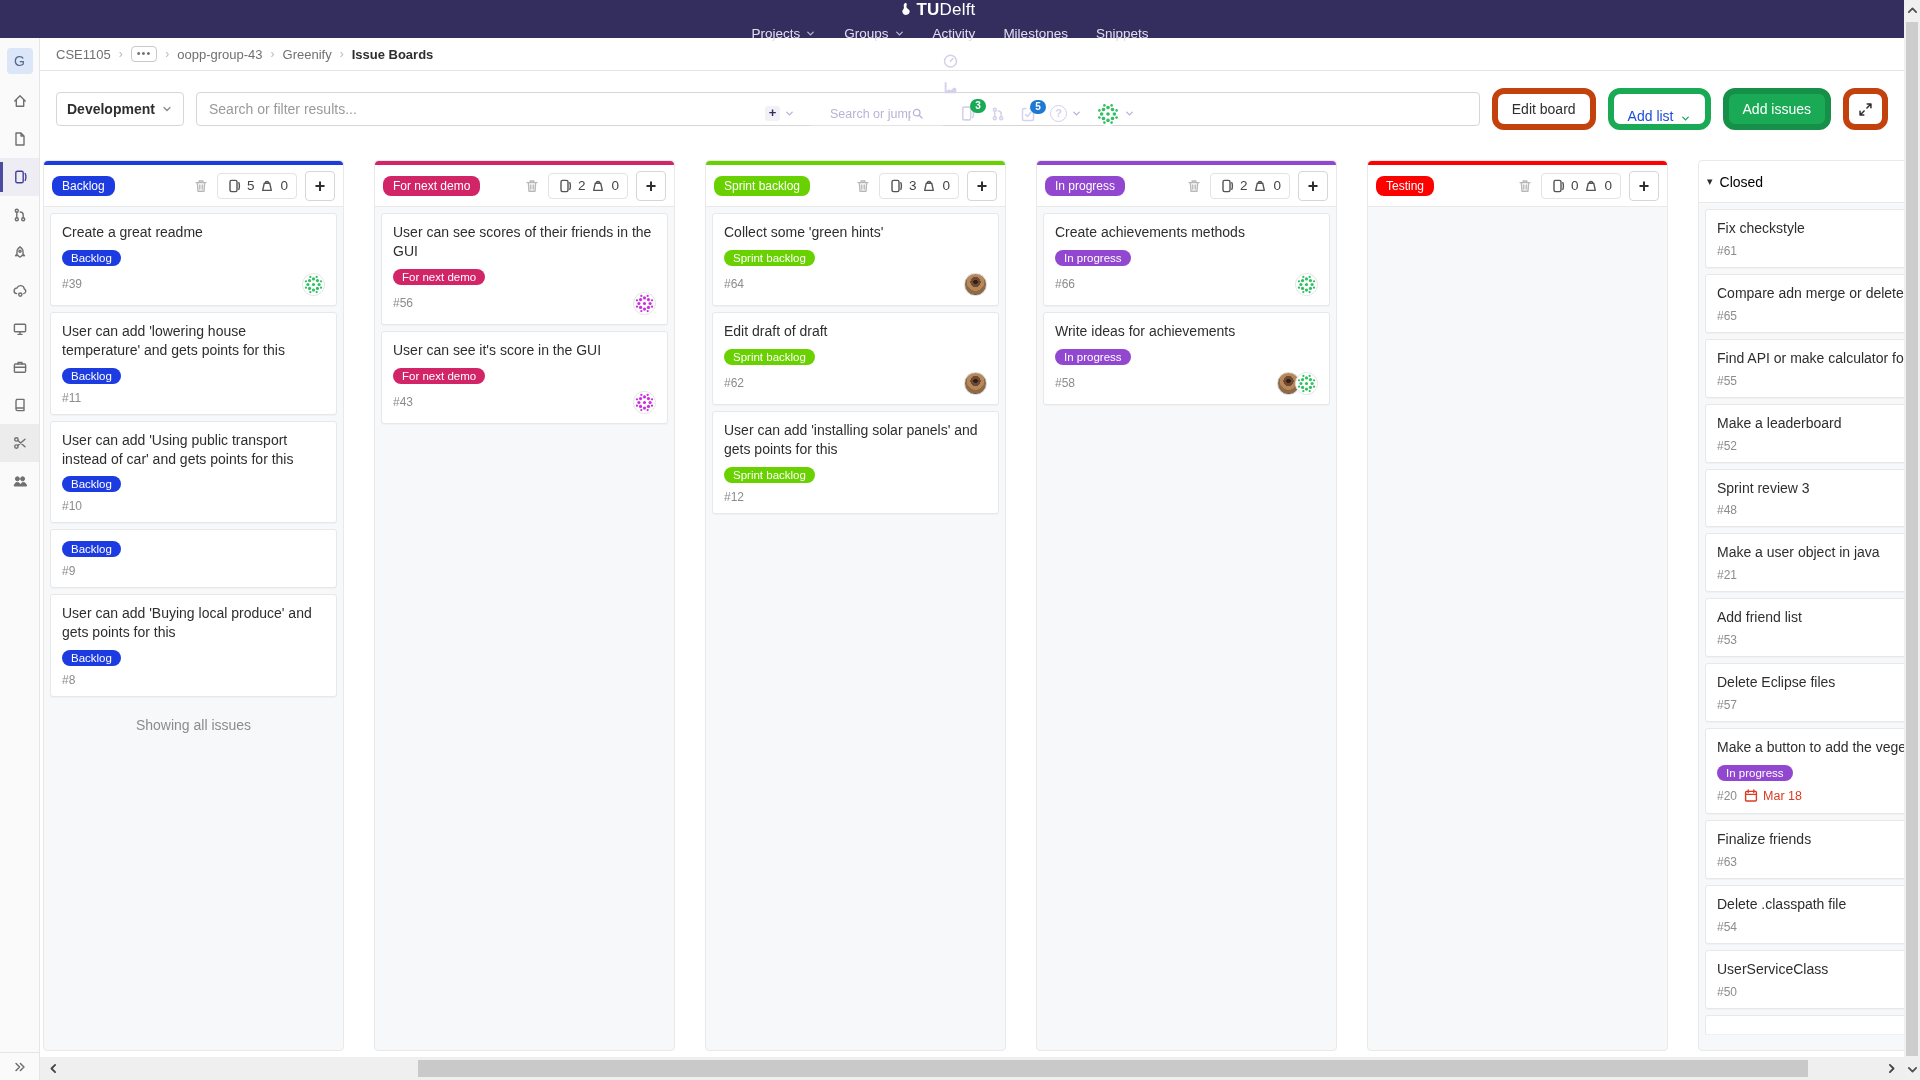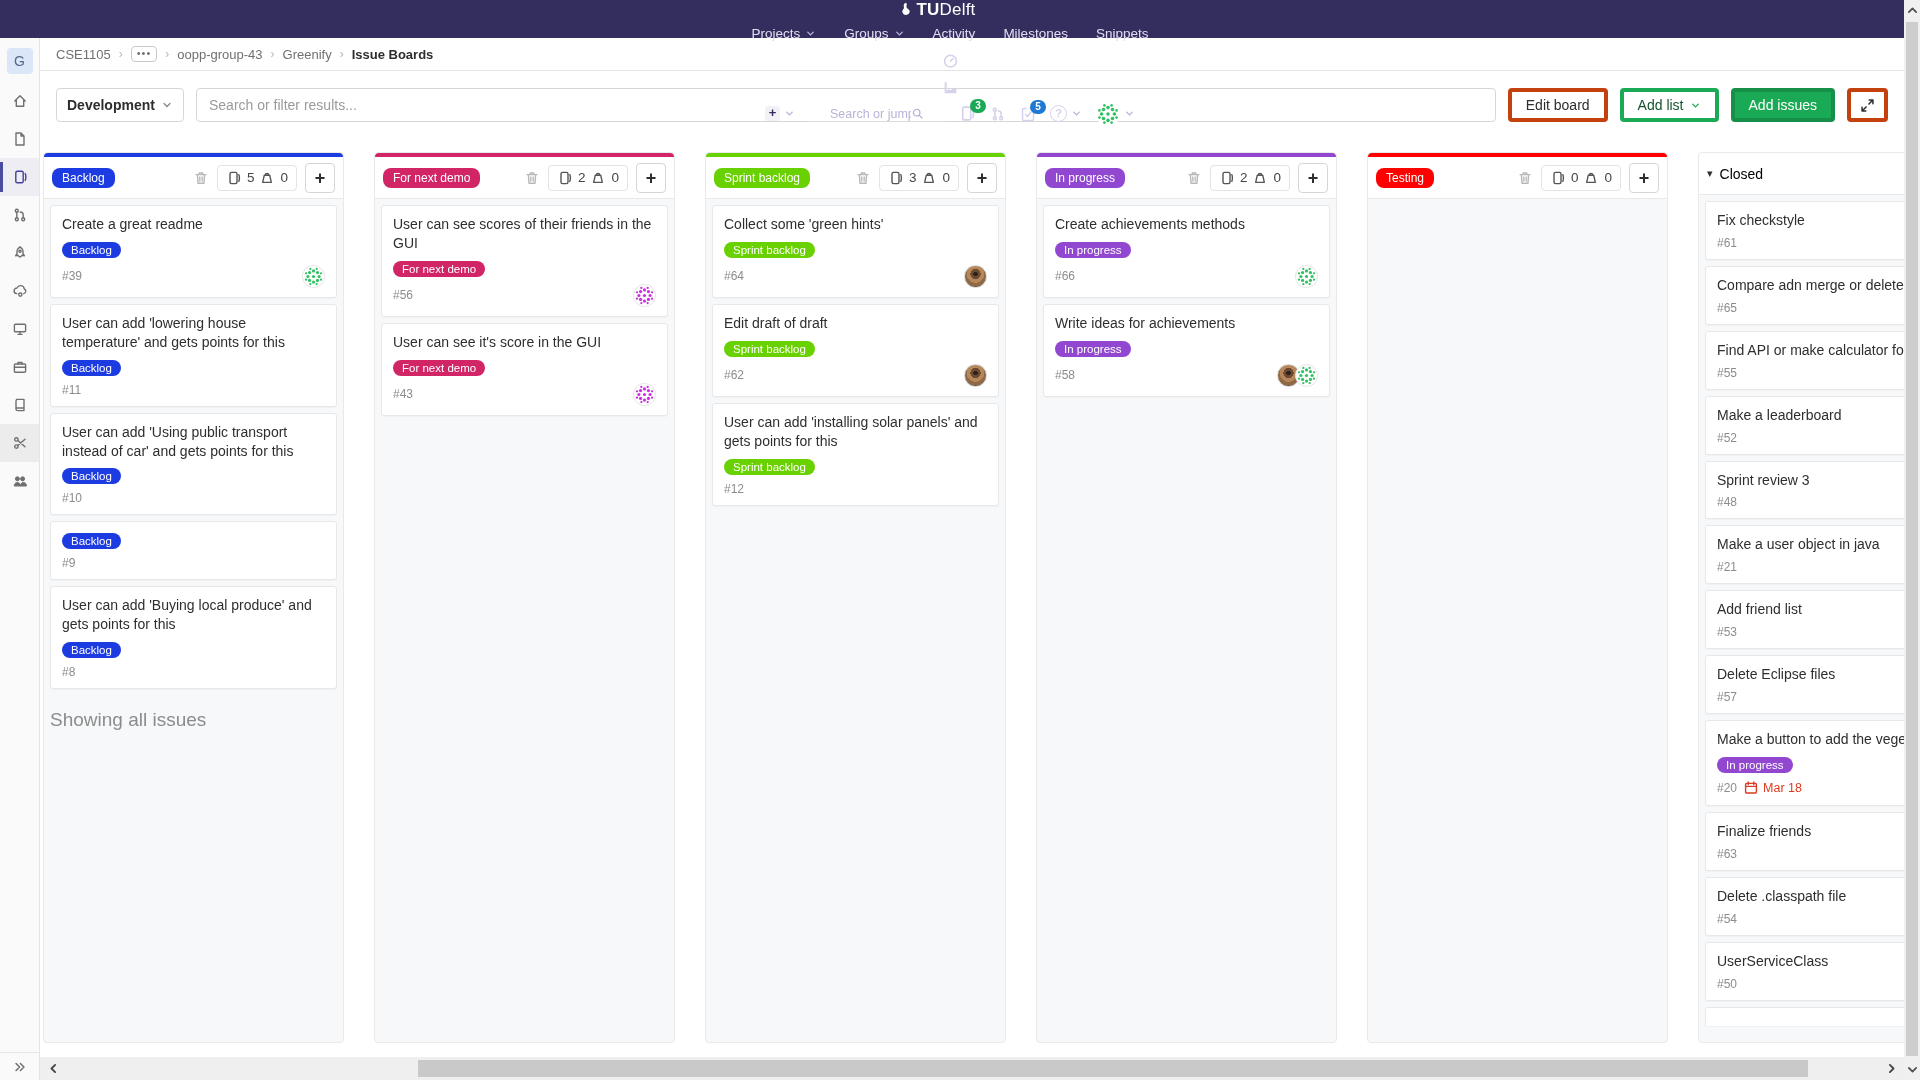--- a/index.html
+++ b/index.html
@@ -65,23 +65,23 @@
 
   
   .content { position:absolute; top:71px; left:40px; width:1864px; height:986px; background:#fff; overflow:hidden; }
   .toolbar { display:flex; align-items:center; gap:12px; padding:17px 16px 14px 16px; }
   .board-select { width:128px; height:34px; border:1px solid #d6d6d6; border-radius:4px; background:#fff;
                   display:flex; align-items:center; padding:0 10px; font-size:14px; cursor:pointer;font-weight:bold; }
   .board-select .lbl { flex:1; }
   .filter-input { flex:1; height:34px; border:1px solid #d6d6d6; border-radius:4px; padding:0 12px;
                   font-size:14px; color:#2e2e2e; font-family:inherit; outline:none; }
   .filter-input::placeholder { color:#9a9a9a; }
-  .btn { height:34px; border-radius:4px; border:4px solid #c2410c; background:#fff; font-size:14px;
+  .btn { height:42px; border-radius:12px; border:6px solid #c2410c; background:#fff; font-size:14px;
          font-family:inherit; color:#2e2e2e; padding:0 14px; cursor:pointer; display:flex; align-items:center; gap:6px; }
-  .btn.green-outline { border-color:#1aaa55; color:#14532d; }
+  .btn.green-outline { border-color:#1aaa55; color:#1d4ed8;align-items:flex-end; }
   .btn.green-outline .chev svg { stroke:#1aaa55; }
   .btn.green { background:#1aaa55; border-color:#168f48; color:#fff; }
   .btn.icon-only { padding:0 9px; }
 
   
   .board-wrap { padding:16px 0 0 3px; height:919px; }
   .board-cols { display:flex; align-items:stretch; gap:30px; height:891px; }
   .col { width:301px; flex:0 0 301px; display:flex; flex-direction:column; background:#f7f8f9;
          border:1px solid #e9e9e9; border-radius:4px; }
   .col-head { background:#fff; border-bottom:1px solid #e9e9e9; border-top:4px solid var(--lc,transparent);
@@ -104,21 +104,21 @@
   .card-label-row { margin-bottom:7px; }
   .meta { display:flex; align-items:center; gap:6px; }
   .iid { font-size:12px; color:#8c8c8c; }
   .due { display:flex; align-items:center; gap:4px; color:#db3b21; font-size:12.5px; }
   .due svg { stroke:#db3b21; }
   .avs { display:flex; }
   .av { width:23px; height:23px; border-radius:50%; border:1px solid #e3e3e3; background:#fff; overflow:hidden;
         display:inline-flex; align-items:center; justify-content:center; }
   .av + .av { margin-left:-5px; }
   .av-dog { background:radial-gradient(circle at 50% 38%, #2f2118 0 13%, #6d4a31 14% 30%, #b5875a 31% 52%, #8f6a45 53% 74%, #66503a 75% 100%); border-color:#d8d8d8; }
-  .list-footer { color:#8c8c8c; font-size:19px; padding:14px 0 10px 0; }
+  .list-footer { text-align:center; color:#8c8c8c; font-size:14px; padding:14px 0 10px 0; }
 
   
   .closed-col .col-head { border-top:none; height:42px; gap:7px; }
   .closed-caret { color:#2e2e2e; font-size:11px; cursor:pointer; }
   .closed-title { font-size:14px; color:#000000; }
   .closed-col .card-title { white-space:nowrap; overflow:hidden; }
   .card.partial { height:8px; margin-bottom:0; border-bottom:none; border-radius:3px 3px 0 0; }
 
   
   .vscroll { position:absolute; top:0; right:0; width:16px; height:1080px; background:#f0f0f0; z-index:40; }

